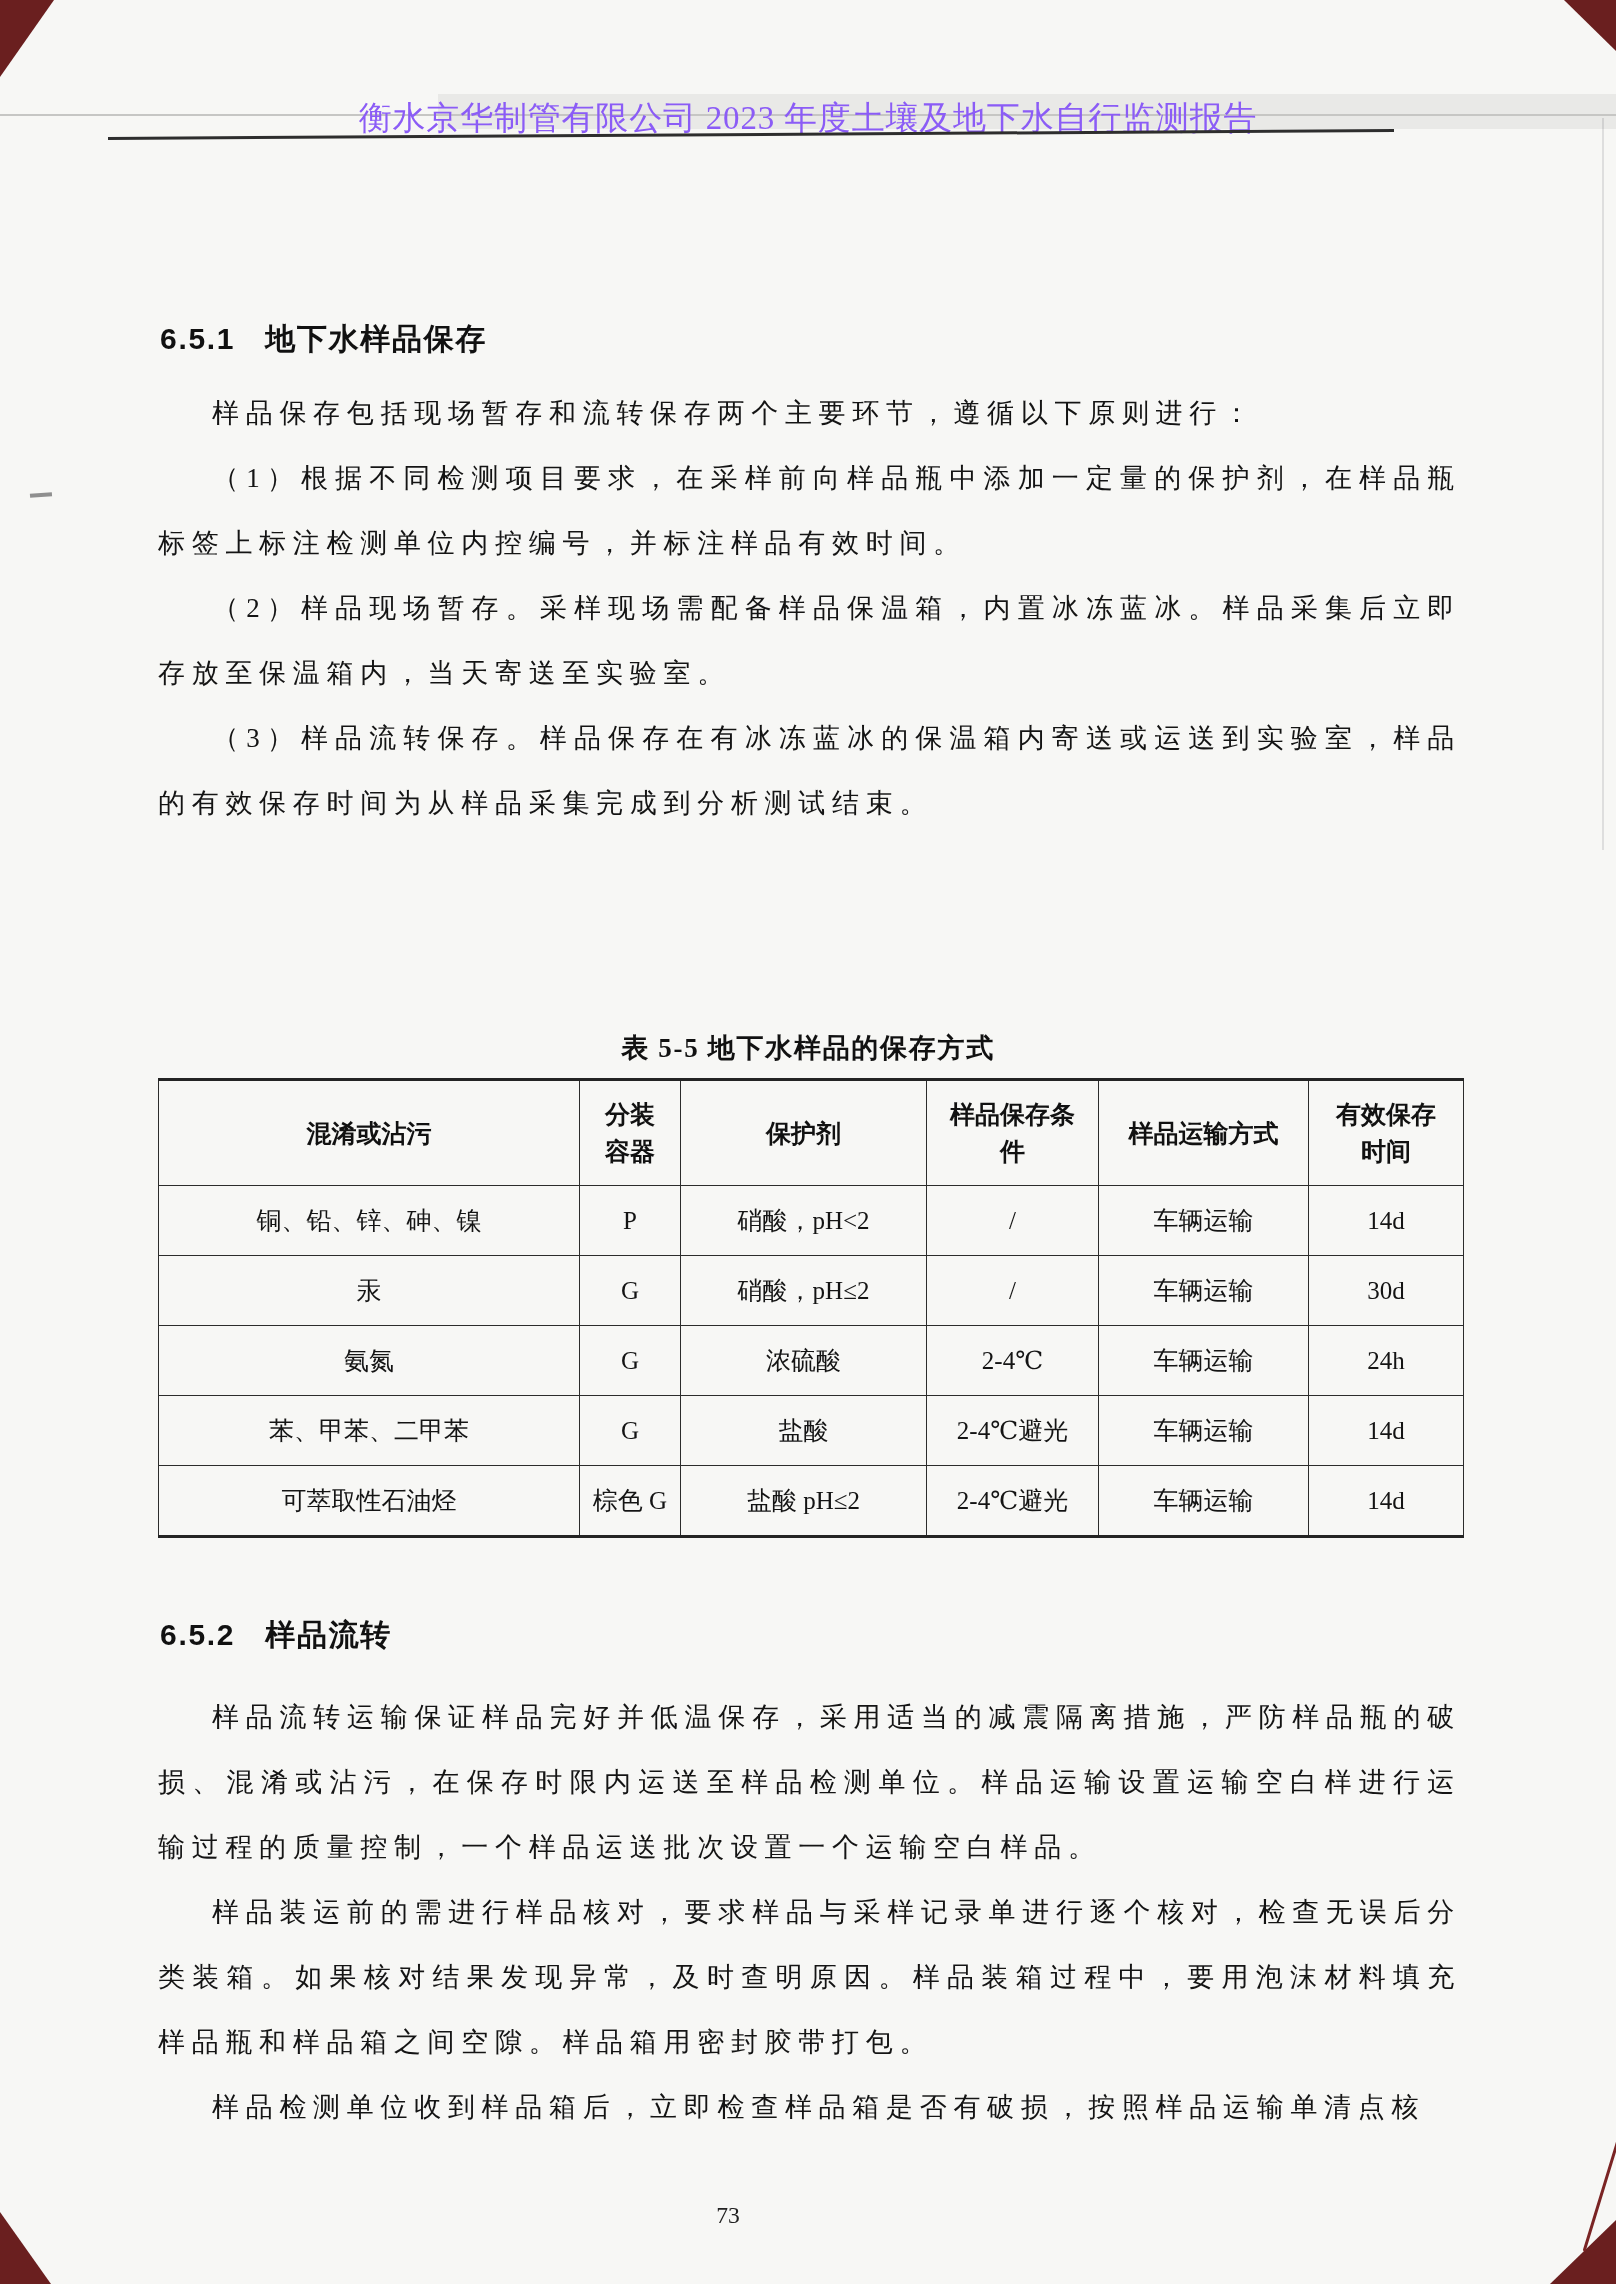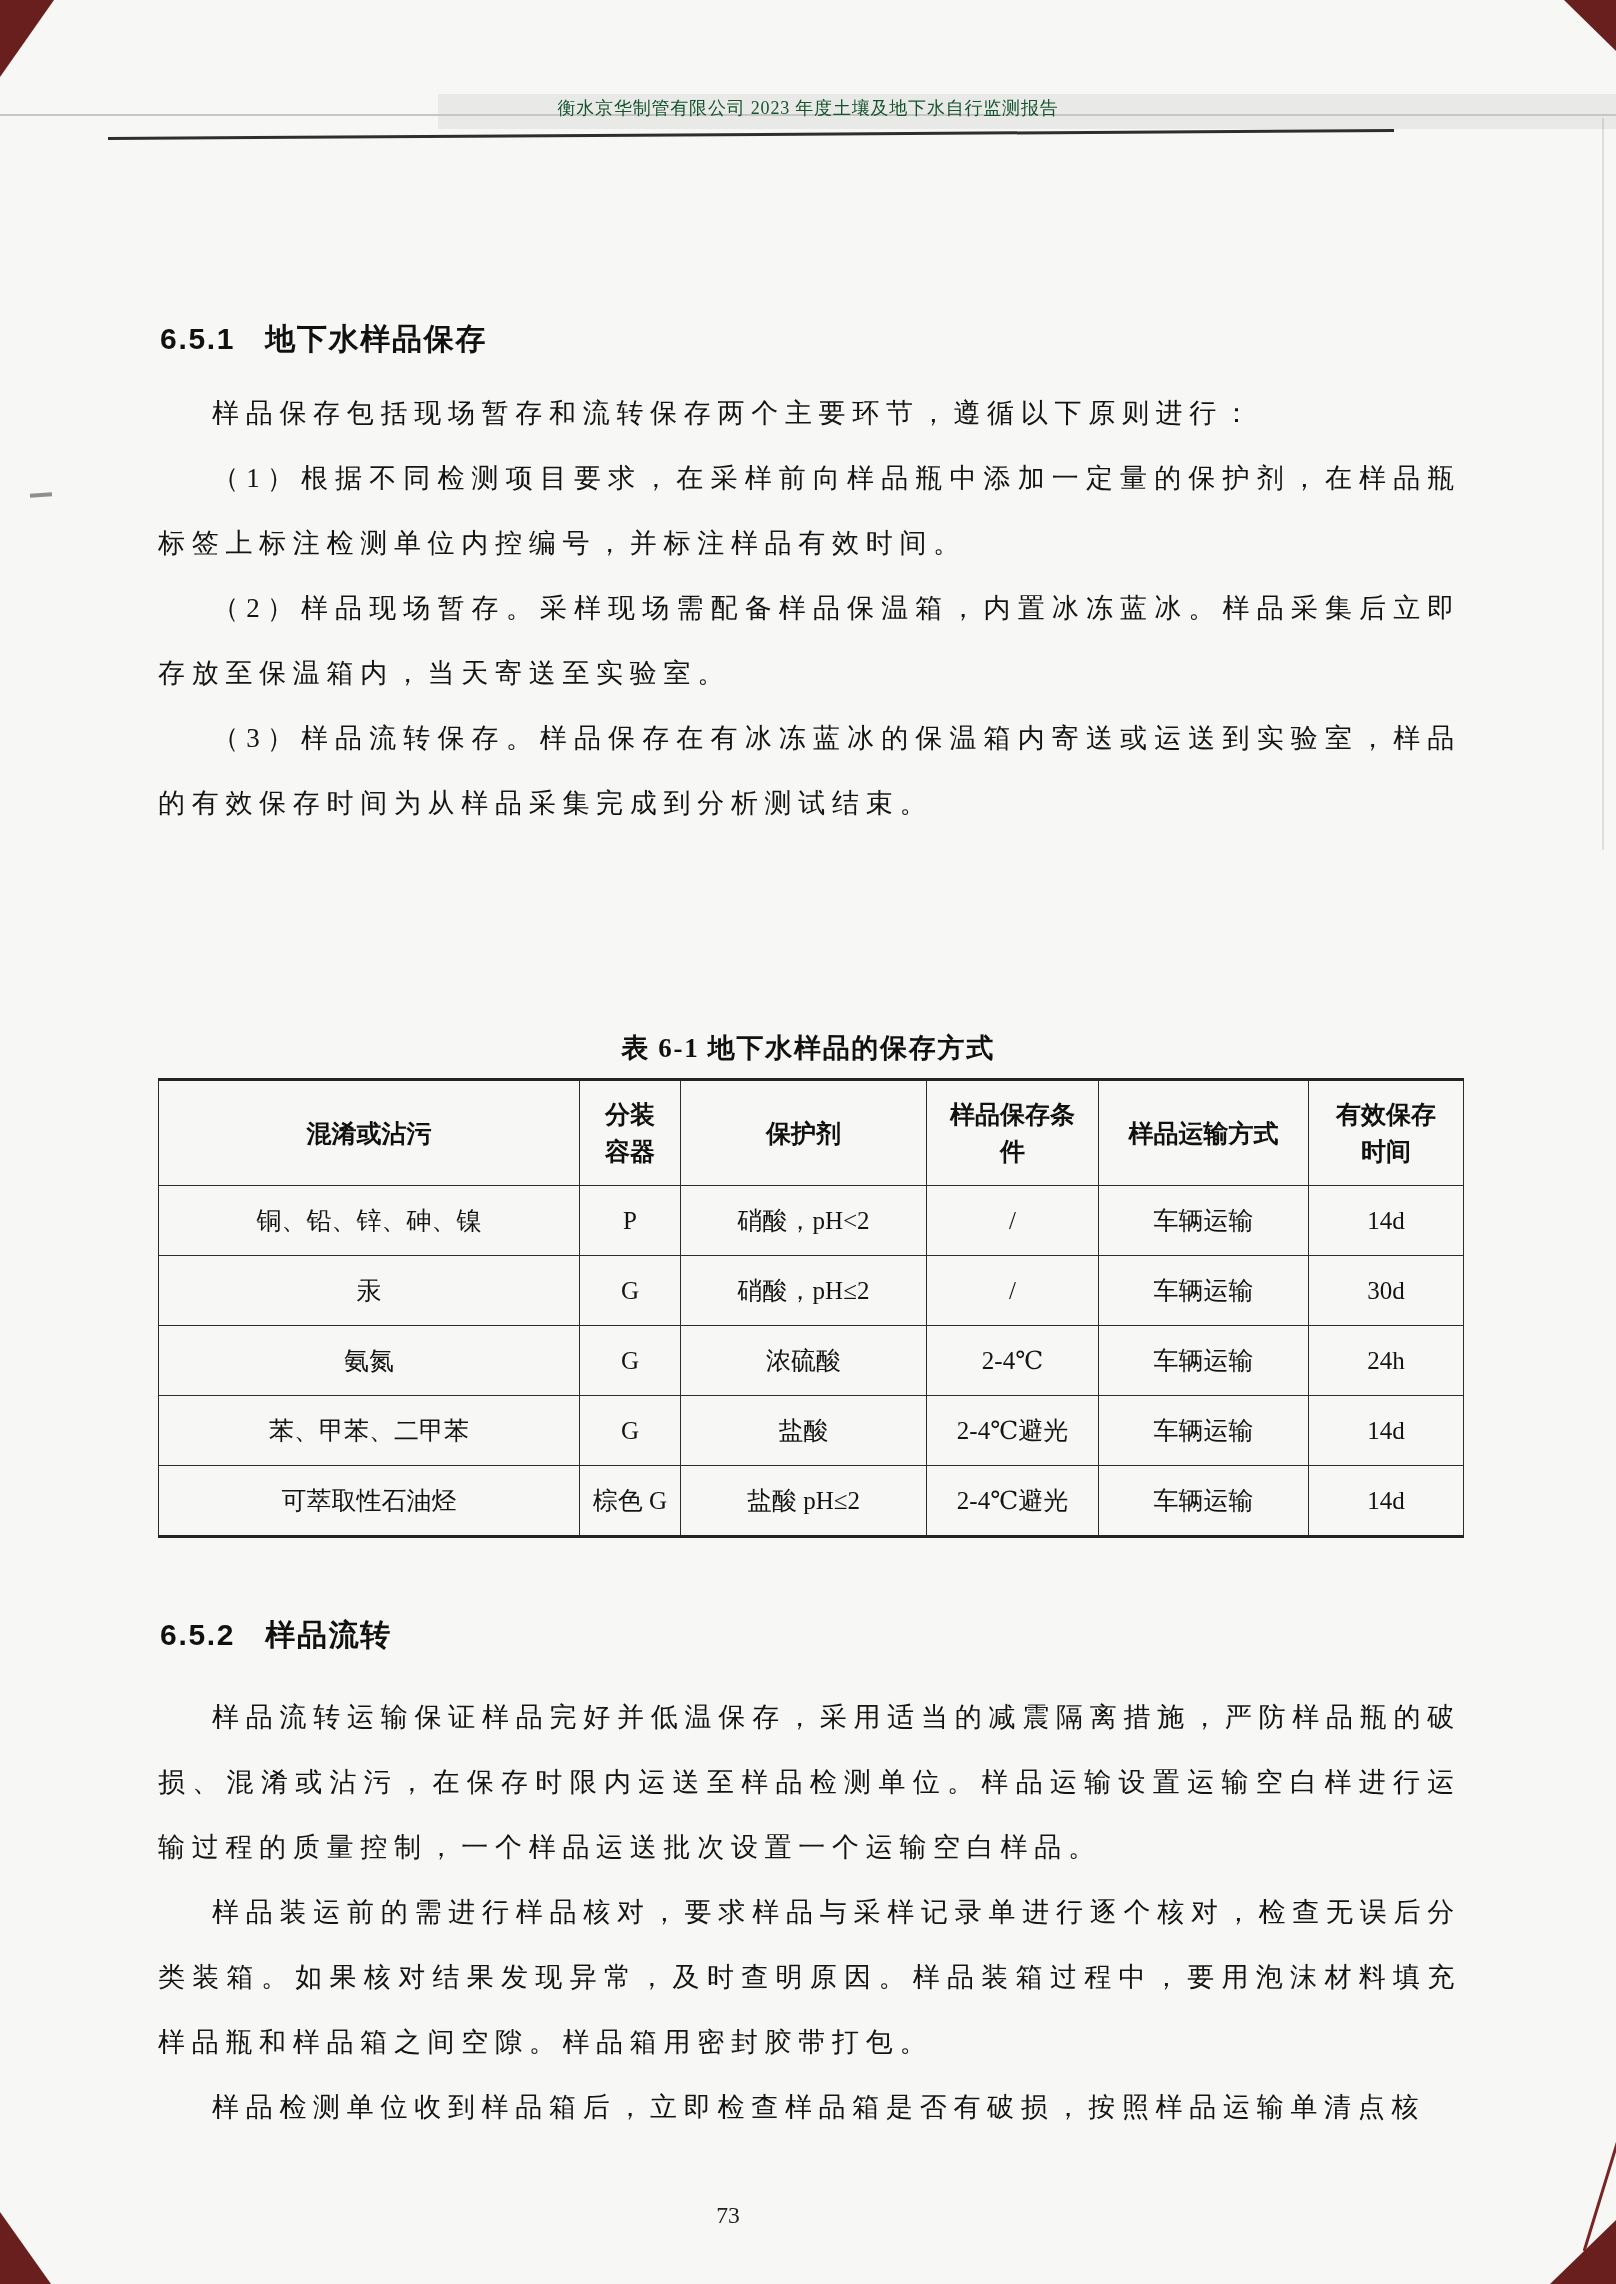--- a/index.html
+++ b/index.html
@@ -15,21 +15,21 @@
   .corner.bl{left:0;bottom:0;width:51px;height:72px;clip-path:polygon(0 0,0 100%,100% 100%);}
   .corner.br{right:0;bottom:0;width:66px;height:64px;clip-path:polygon(100% 0,100% 100%,0 100%);}
   .streak-br{position:absolute;right:11.8px;top:2128px;width:3.4px;height:126px;background:#7a2424;transform:rotate(17deg);border-radius:1.7px;}
   .scanline-right{position:absolute;left:1602px;top:118px;width:1.7px;height:732px;background:#dedede;}
   .dash-left{position:absolute;left:30px;top:493px;width:22px;height:4.2px;background:#8f8f8f;transform:rotate(-4deg);}
   .header-band{position:absolute;left:438px;top:94px;width:1179px;height:35px;background:rgba(0,0,0,0.055);}
   .rule-light{position:absolute;left:0;top:114px;width:1616px;height:1.7px;background:#c6c6c4;}
   .rule-dark{position:absolute;left:108px;top:133px;width:1286px;height:2.5px;background:#2e2e2e;transform:rotate(-0.35deg);}
   
   .page-header{position:absolute;left:0;top:96px;width:1616px;text-align:center;
-    font-size:18px;letter-spacing:0.8px;color:#14532d;}
+    font-size:33px;letter-spacing:0.8px;color:#8b5cf6;}
   .page-number{position:absolute;left:0;top:2202px;width:1456px;text-align:center;font-size:23.6px;color:#222;}
   
   .h1{position:absolute;left:160px;top:192px;font-family:"Liberation Sans","DejaVu Sans",sans-serif;
     font-weight:bold;font-size:36px;letter-spacing:2.5px;color:#111;}
   .h2{position:absolute;left:160px;font-family:"Liberation Sans","DejaVu Sans",sans-serif;
     font-weight:bold;font-size:30px;letter-spacing:1.7px;color:#111;}
   .h2.s651{top:319px;}
   .h2.s652{top:1615px;}
   .hnum{margin-right:30px;}
   
@@ -81,21 +81,21 @@
     <span class="hnum">6.5.1</span><span>地下水样品保存</span>
   </div>
 
   <div class="body-block b1">
     <p>样品保存包括现场暂存和流转保存两个主要环节，遵循以下原则进行：</p>
     <p>（1）根据不同检测项目要求，在采样前向样品瓶中添加一定量的保护剂，在样品瓶标签上标注检测单位内控编号，并标注样品有效时间。</p>
     <p>（2）样品现场暂存。采样现场需配备样品保温箱，内置冰冻蓝冰。样品采集后立即存放至保温箱内，当天寄送至实验室。</p>
     <p>（3）样品流转保存。样品保存在有冰冻蓝冰的保温箱内寄送或运送到实验室，样品的有效保存时间为从样品采集完成到分析测试结束。</p>
   </div>
 
-  <div class="tbl-caption">表 6-1  地下水样品的保存方式</div>
+  <div class="tbl-caption">表 5-5  地下水样品的保存方式</div>
 
   <table class="t65">
     <colgroup>
       <col style="width:421px">
         <col style="width:101px">
         <col style="width:246px">
       <col style="width:172px">
         <col style="width:210px">
         <col style="width:155px">
     </colgroup>

